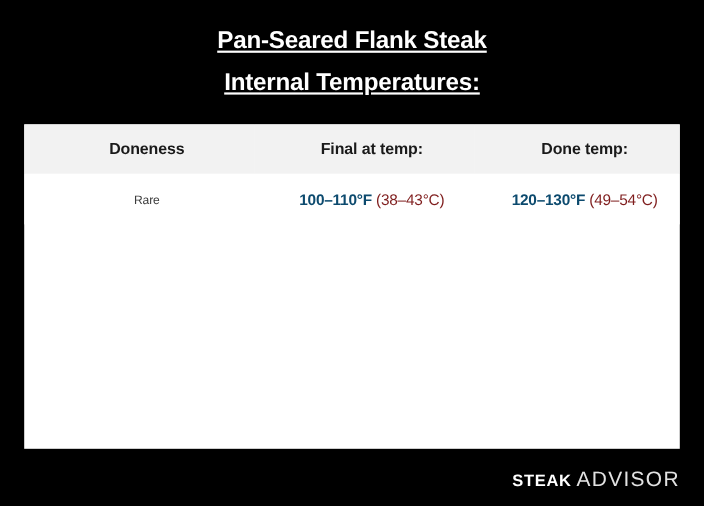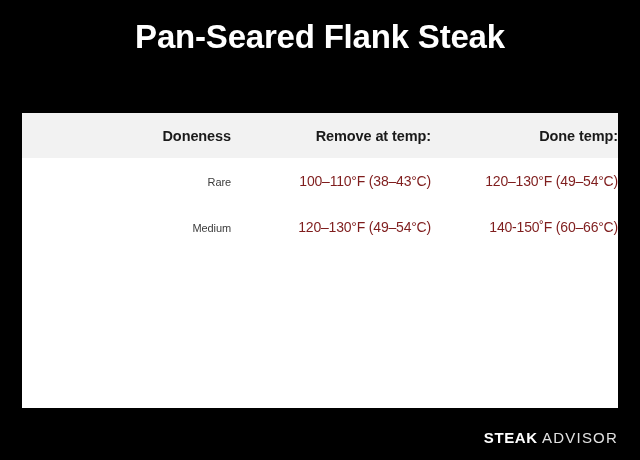--- a/index.html
+++ b/index.html
@@ -17,25 +17,26 @@
   }
 
   
   .title-block {
     padding-top: 18px;
     text-align: center;
   }
 
   .title-line {
     color: #ffffff;
-    font-size: 33px;
+    font-size: 22px;
     font-weight: bold;
     line-height: 38px;
     letter-spacing: -0.2px;
     white-space: nowrap;
+    text-decoration: underline;
   }
 
   
   .card {
     position: absolute;
     left: 22px;
     top: 113px;
     width: 596px;
     height: 295px;
     background: #ffffff;
@@ -50,21 +51,21 @@
 
   .table col.c1 { width: 209px; }
   .table col.c2 { width: 200px; }
   .table col.c3 { width: 187px; }
 
   .table tr.header-row { background: #f2f2f2; }
   .table tr.row-odd  { background: #ffffff; }
   .table tr.row-even { background: #f2f2f2; }
 
   .table th, .table td {
-    text-align: right;
+    text-align: center;
     vertical-align: middle;
     padding: 0 0 0 14px;
     height: 46px;
   }
 
   .table tr.header-row th { height: 45px; }
 
   .th-label {
     font-size: 14.5px;
     font-weight: bold;
@@ -80,22 +81,22 @@
   }
 
   .temp-cell {
     font-size: 14px;
     color: #777777;
     letter-spacing: -0.2px;
     white-space: nowrap;
   }
 
   .temp-f {
-    font-weight: normal;
-    color: #7f1d1d;
+    font-weight: bold;
+    color: #0c4a6e;
   }
 
   .temp-c {
     font-weight: normal;
     color: #7f1d1d;
   }
 
   
   .brand {
     position: absolute;
@@ -107,78 +108,66 @@
 
   .brand-strong {
     color: #ffffff;
     font-size: 15px;
     font-weight: bold;
     letter-spacing: 0.6px;
   }
 
   .brand-light {
     color: #e2e2e2;
-    font-size: 15px;
+    font-size: 19px;
     font-weight: normal;
     letter-spacing: 1.2px;
   }
 </style>
 </head>
 <body>
 
 <div class="title-block">
   <div class="title-line">Pan-Seared Flank Steak</div>
+  <div class="title-line">Internal Temperatures:</div>
 </div>
 
 <div class="card">
   <table class="table">
     <colgroup>
       <col class="c1">
       <col class="c2">
       <col class="c3">
     </colgroup>
     <thead>
       <tr class="header-row">
         <th>
           <span class="th-label">Doneness</span>
         </th>
         <th>
-          <span class="th-label">Remove at temp:</span>
+          <span class="th-label">Final at temp:</span>
         </th>
         <th>
           <span class="th-label">Done temp:</span>
         </th>
       </tr>
     </thead>
     <tbody>
       <tr class="row-odd">
         <td>
           <span class="doneness-label">Rare</span>
         </td>
         <td class="temp-cell">
           <span class="temp-f">100–110°F</span>
            <span class="temp-c">(38–43°C)</span>
         </td>
         <td class="temp-cell">
           <span class="temp-f">120–130°F</span>
            <span class="temp-c">(49–54°C)</span>
         </td>
       </tr>
-      <tr class="row-odd">
-        <td>
-          <span class="doneness-label">Medium</span>
-        </td>
-        <td class="temp-cell">
-          <span class="temp-f">120–130°F</span>
-           <span class="temp-c">(49–54°C)</span>
-        </td>
-        <td class="temp-cell">
-          <span class="temp-f">140-150˚F</span>
-           <span class="temp-c">(60–66°C)</span>
-        </td>
-      </tr>
     </tbody>
   </table>
 </div>
 
 <div class="brand">
   <span class="brand-strong">STEAK</span> <span class="brand-light">ADVISOR</span>
 </div>
 
 </body></html>

